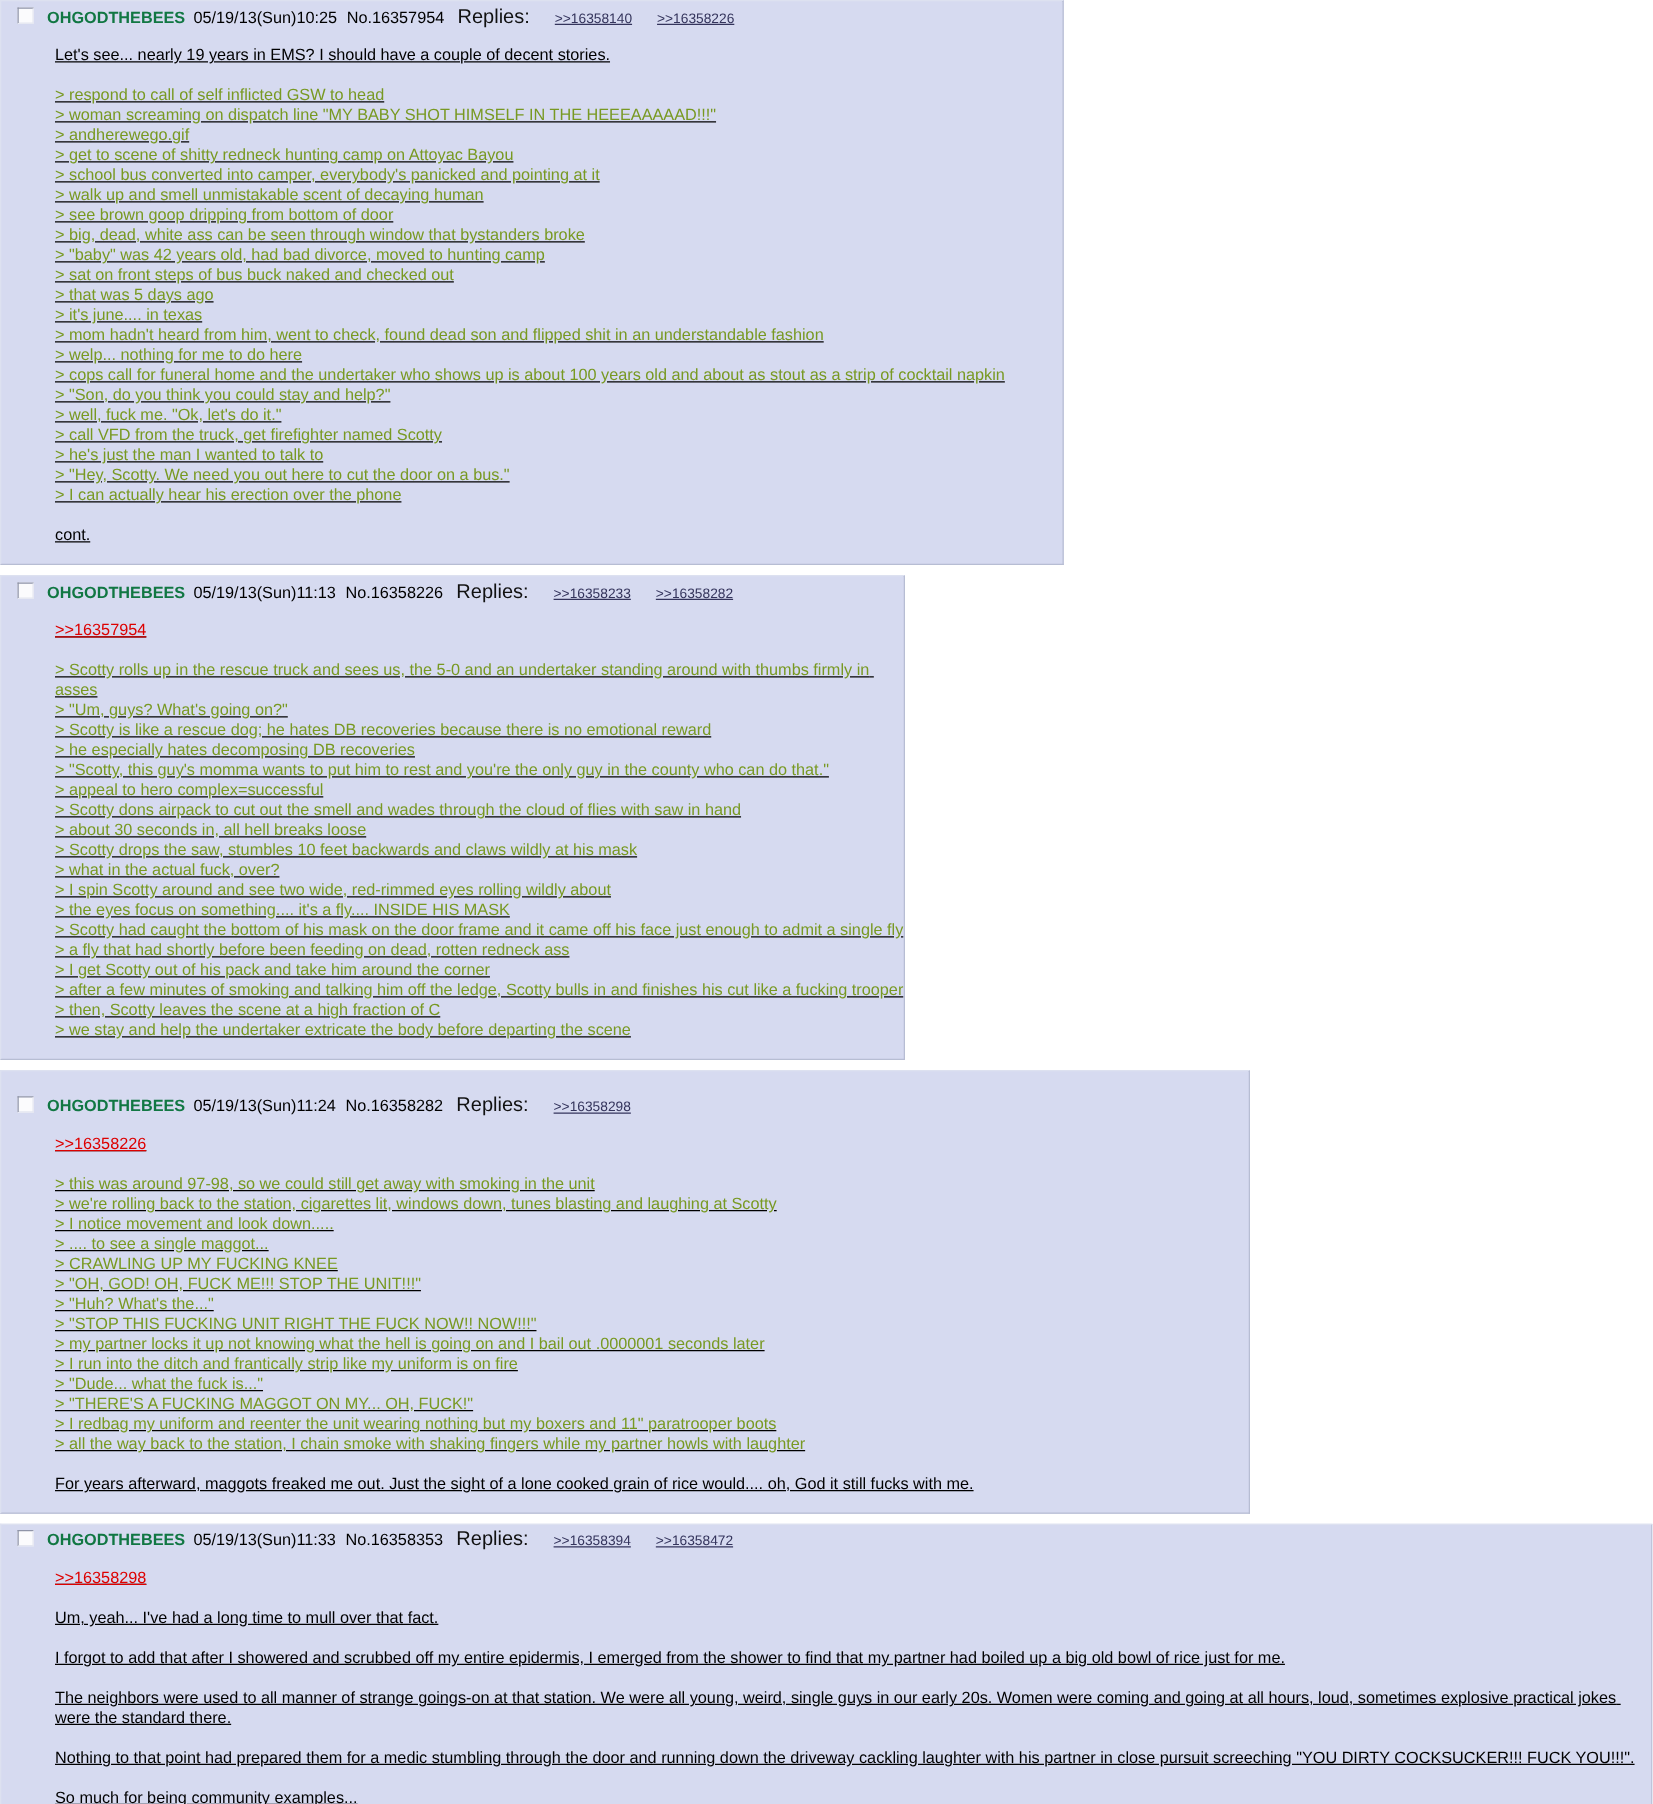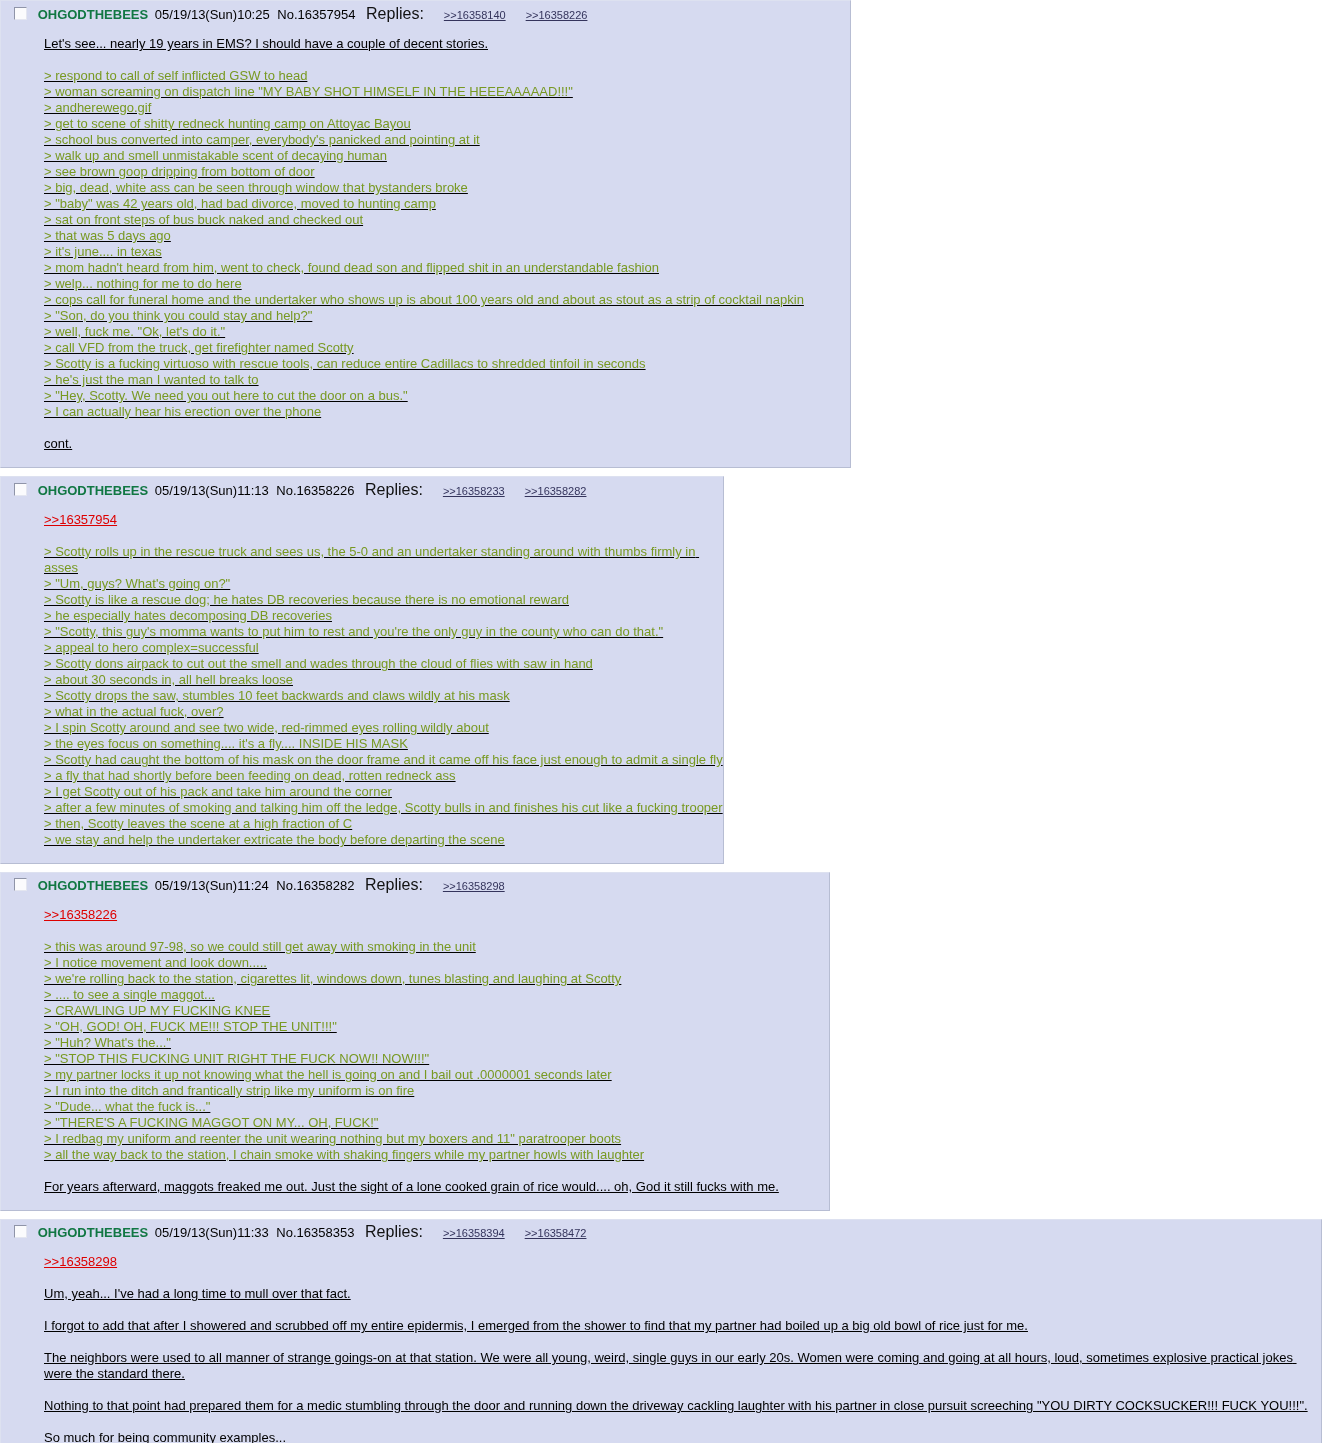--- a/index.html
+++ b/index.html
@@ -16,21 +16,21 @@
     box-sizing: border-box;
     background: var(--post-bg, #d6daf0);
     border: 1px solid;
     border-color: #dde1f0 var(--post-border, #b7bdd3) var(--post-border, #b7bdd3) #dde1f0;
     padding: 5px 0 2px 13px;
     margin: 0 0 8px 0;
     overflow: hidden;
   }
   .post-1 { width: 851px; padding-top: 5px; }
   .post-2 { width: 724px; padding-top: 5px; }
-  .post-3 { width: 830px; padding-top: 4px; }
+  .post-3 { width: 1000px; padding-top: 20px; }
   .post-4 { width: 1322px; padding-top: 4px; }
   .post-header { line-height: 16px; white-space: nowrap; }
   .checkbox {
     display: inline-block;
     width: 11px; height: 11px;
     background: #fbfbfd;
     border: 1px solid;
     border-color: #8f94a8 #e4e6f0 #e4e6f0 #8f94a8;
     vertical-align: -1px;
     margin-right: 3px;
@@ -94,21 +94,20 @@
           <div class="line">&gt; "baby" was 42 years old, had bad divorce, moved to hunting camp</div>
           <div class="line">&gt; sat on front steps of bus buck naked and checked out</div>
           <div class="line">&gt; that was 5 days ago</div>
           <div class="line">&gt; it's june.... in texas</div>
           <div class="line">&gt; mom hadn't heard from him, went to check, found dead son and flipped shit in an understandable fashion</div>
           <div class="line">&gt; welp... nothing for me to do here</div>
           <div class="line">&gt; cops call for funeral home and the undertaker who shows up is about 100 years old and about as stout as a strip of cocktail napkin</div>
           <div class="line">&gt; "Son, do you think you could stay and help?"</div>
           <div class="line">&gt; well, fuck me. "Ok, let's do it."</div>
           <div class="line">&gt; call VFD from the truck, get firefighter named Scotty</div>
-          <div class="line">&gt; Scotty is a fucking virtuoso with rescue tools, can reduce entire Cadillacs to shredded tinfoil in seconds</div>
           <div class="line">&gt; he's just the man I wanted to talk to</div>
           <div class="line">&gt; "Hey, Scotty. We need you out here to cut the door on a bus."</div>
           <div class="line">&gt; I can actually hear his erection over the phone</div>
         </div>
         <div class="block">
           <div class="line">cont.</div>
         </div>
       </blockquote>
   </div>
 
@@ -150,22 +149,22 @@
       <span class="checkbox"></span>
       <span class="poster-name">OHGODTHEBEES</span>
       <span class="timestamp">05/19/13(Sun)11:24</span>
       <span class="post-number">No.16358282</span>
       <span class="replies"><span class="replies-label">Replies:</span><span class="reply-links"><a class="replylink" href="#">&gt;&gt;16358298</a></span></span>
     </div>
     <blockquote class="post-body">
         <div class="block"><a class="quotelink" href="#">&gt;&gt;16358226</a></div>
         <div class="block greentext">
           <div class="line">&gt; this was around 97-98, so we could still get away with smoking in the unit</div>
+          <div class="line">&gt; we're rolling back to the station, cigarettes lit, windows down, tunes blasting and laughing at Scotty</div>
           <div class="line">&gt; I notice movement and look down.....</div>
-          <div class="line">&gt; we're rolling back to the station, cigarettes lit, windows down, tunes blasting and laughing at Scotty</div>
           <div class="line">&gt; .... to see a single maggot...</div>
           <div class="line">&gt; CRAWLING UP MY FUCKING KNEE</div>
           <div class="line">&gt; "OH, GOD! OH, FUCK ME!!! STOP THE UNIT!!!"</div>
           <div class="line">&gt; "Huh? What's the..."</div>
           <div class="line">&gt; "STOP THIS FUCKING UNIT RIGHT THE FUCK NOW!! NOW!!!"</div>
           <div class="line">&gt; my partner locks it up not knowing what the hell is going on and I bail out .0000001 seconds later</div>
           <div class="line">&gt; I run into the ditch and frantically strip like my uniform is on fire</div>
           <div class="line">&gt; "Dude... what the fuck is..."</div>
           <div class="line">&gt; "THERE'S A FUCKING MAGGOT ON MY... OH, FUCK!"</div>
           <div class="line">&gt; I redbag my uniform and reenter the unit wearing nothing but my boxers and 11" paratrooper boots</div>

